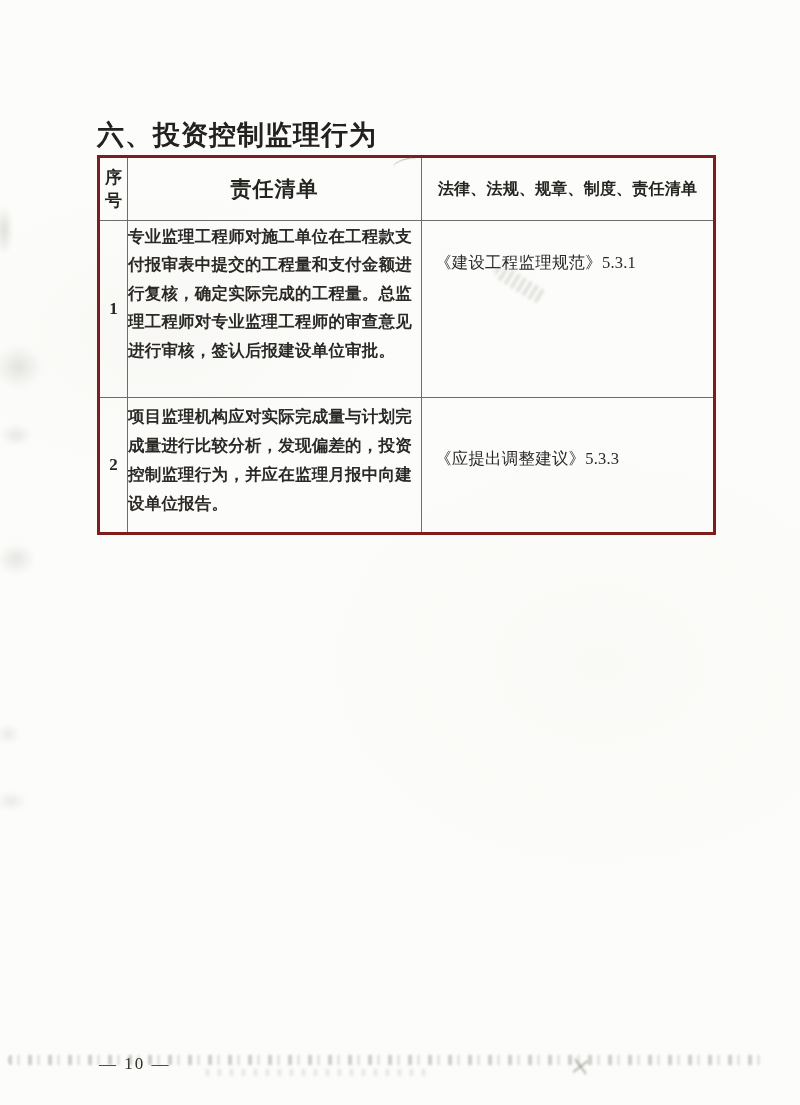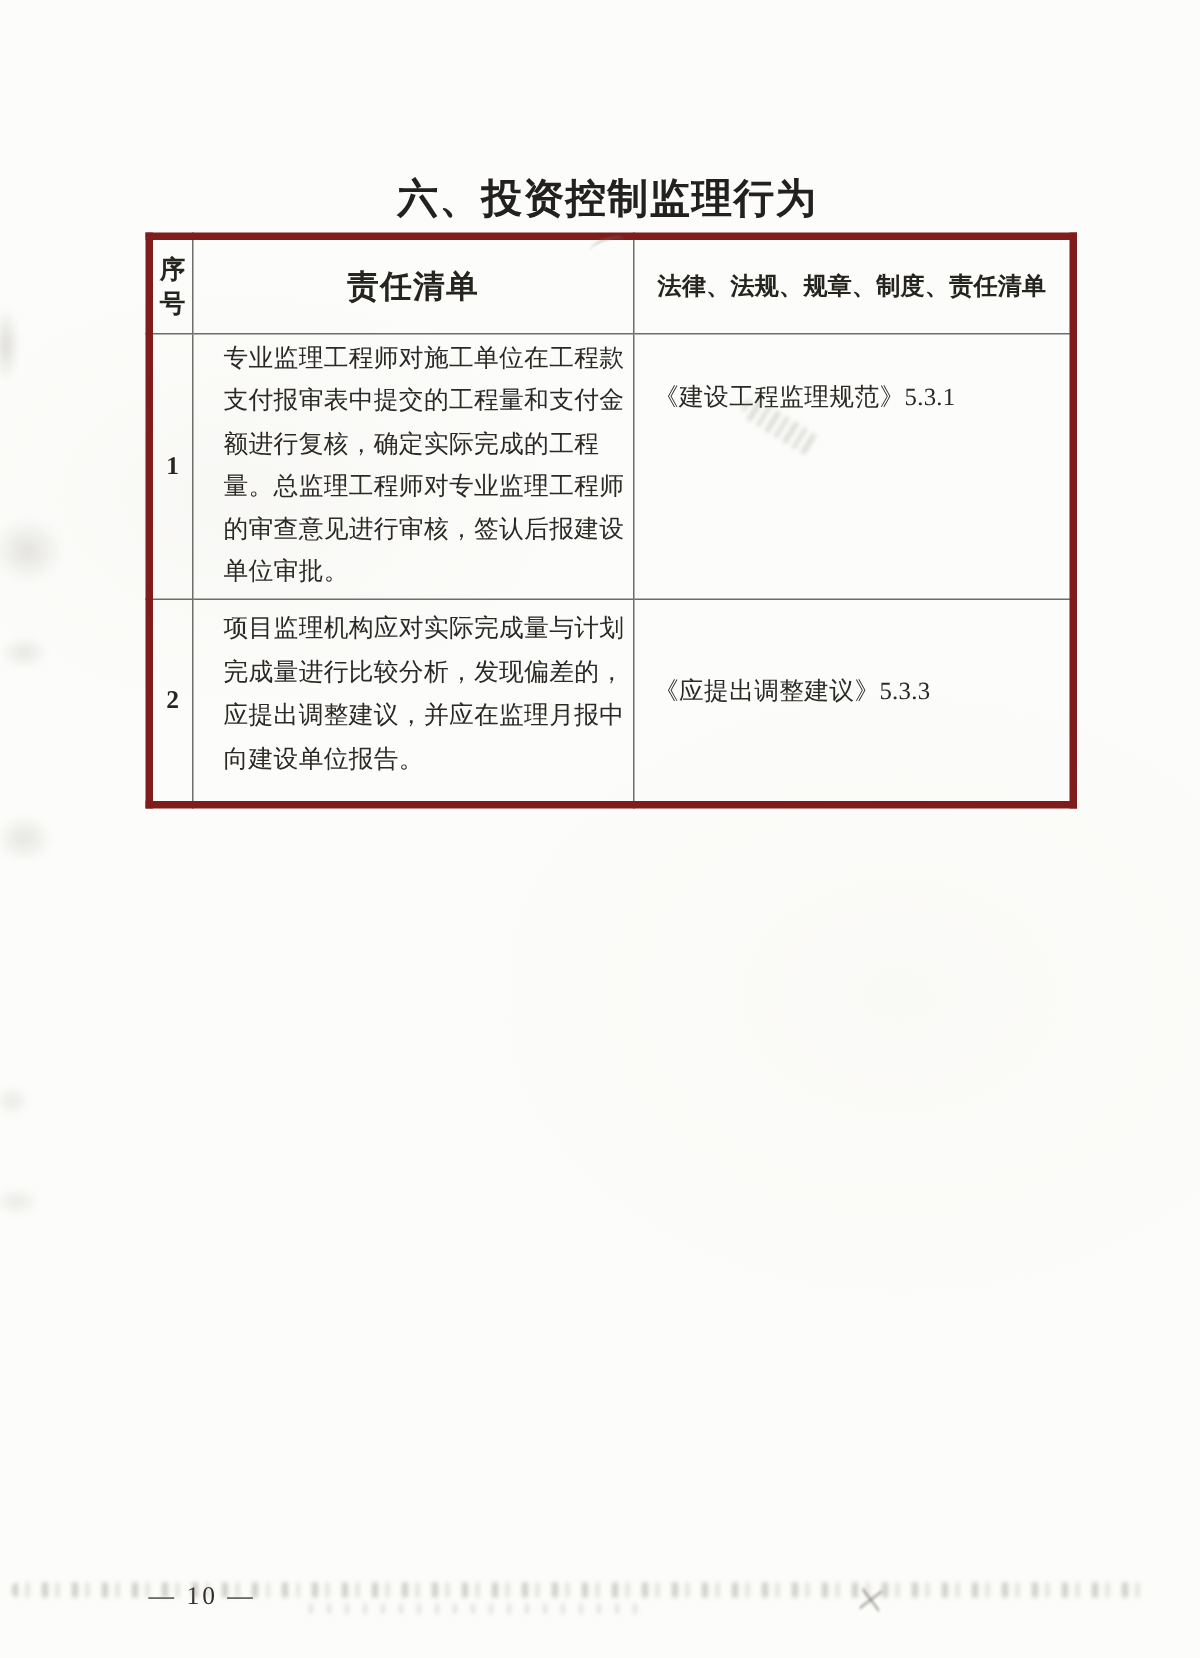--- a/index.html
+++ b/index.html
@@ -12,41 +12,41 @@
       radial-gradient(ellipse 400px 300px at 75% 60%, rgba(215,213,205,0.08), transparent 70%);
     font-family: "Liberation Serif", serif;
     color: #2b2926;
     overflow: hidden;
   }
 
   .doc-title {
     position: absolute;
     left: 97px; top: 119px; width: 616px;
     margin: 0;
-    text-align: center;
-    font-family: Liberation Mono, monospace;
+    text-align: left;
+    font-family: Liberation Sans, sans-serif;
     font-weight: bold;
     font-size: 27px;
     line-height: 33px;
     letter-spacing: 1px;
     color: #232120;
   }
 
   table.duty-table {
     position: absolute;
     left: 97px; top: 155px;
     width: 616px;
     border-collapse: collapse;
     table-layout: fixed;
   }
   .duty-table th, .duty-table td {
     border: 1px solid #6d6d6a;
     overflow: hidden;
   }
-  .duty-table { border: 5px solid #7f1d1d; }
+  .duty-table { border: 3px solid #7f1d1d; }
 
   .duty-table thead th {
     height: 62px;
     font-family: "Liberation Sans", sans-serif;
     font-weight: bold;
     color: #26241f;
     vertical-align: middle;
     text-align: center;
     padding: 0;
   }
@@ -65,21 +65,22 @@
     font-weight: bold;
     font-size: 17px;
     color: #282624;
   }
   td.cell-duty {
     vertical-align: top;
     text-align: left;
     font-size: 16.5px;
     letter-spacing: 0.2px;
     color: #2b2926;
-    padding: 2px 2px 0 20px;
+    padding: 2px 2px 0 0;
+    font-weight: bold;
   }
   tr.row-1 td.cell-duty { line-height: 28.4px; }
   tr.row-2 td.cell-duty { line-height: 29px; padding-top: 4px; }
 
   td.cell-basis {
     font-size: 16.5px;
     letter-spacing: 0.2px;
     color: #2b2926;
     padding: 0 4px 0 13px;
   }
@@ -173,21 +174,21 @@
       </tr>
     </thead>
     <tbody>
       <tr class="row-1">
         <td class="cell-index">1</td>
         <td class="cell-duty">专业监理工程师对施工单位在工程款支付报审表中提交的工程量和支付金额进行复核，确定实际完成的工程量。总监理工程师对专业监理工程师的审查意见进行审核，签认后报建设单位审批。</td>
         <td class="cell-basis">《建设工程监理规范》5.3.1</td>
       </tr>
       <tr class="row-2">
         <td class="cell-index">2</td>
-        <td class="cell-duty">项目监理机构应对实际完成量与计划完成量进行比较分析，发现偏差的，应提出调整建议，并应在监理月报中向建设单位报告。</td>
+        <td class="cell-duty">项目监理机构应对实际完成量与计划完成量进行比较分析，发现偏差的，投资控制监理行为，并应在监理月报中向建设单位报告。</td>
         <td class="cell-basis">《应提出调整建议》5.3.3</td>
       </tr>
     </tbody>
   </table>
 
   <div class="page-number">— 10 —</div>
 
   <div class="artifact blob blob-a"></div>
   <div class="artifact blob blob-b"></div>
   <div class="artifact blob blob-c"></div>

